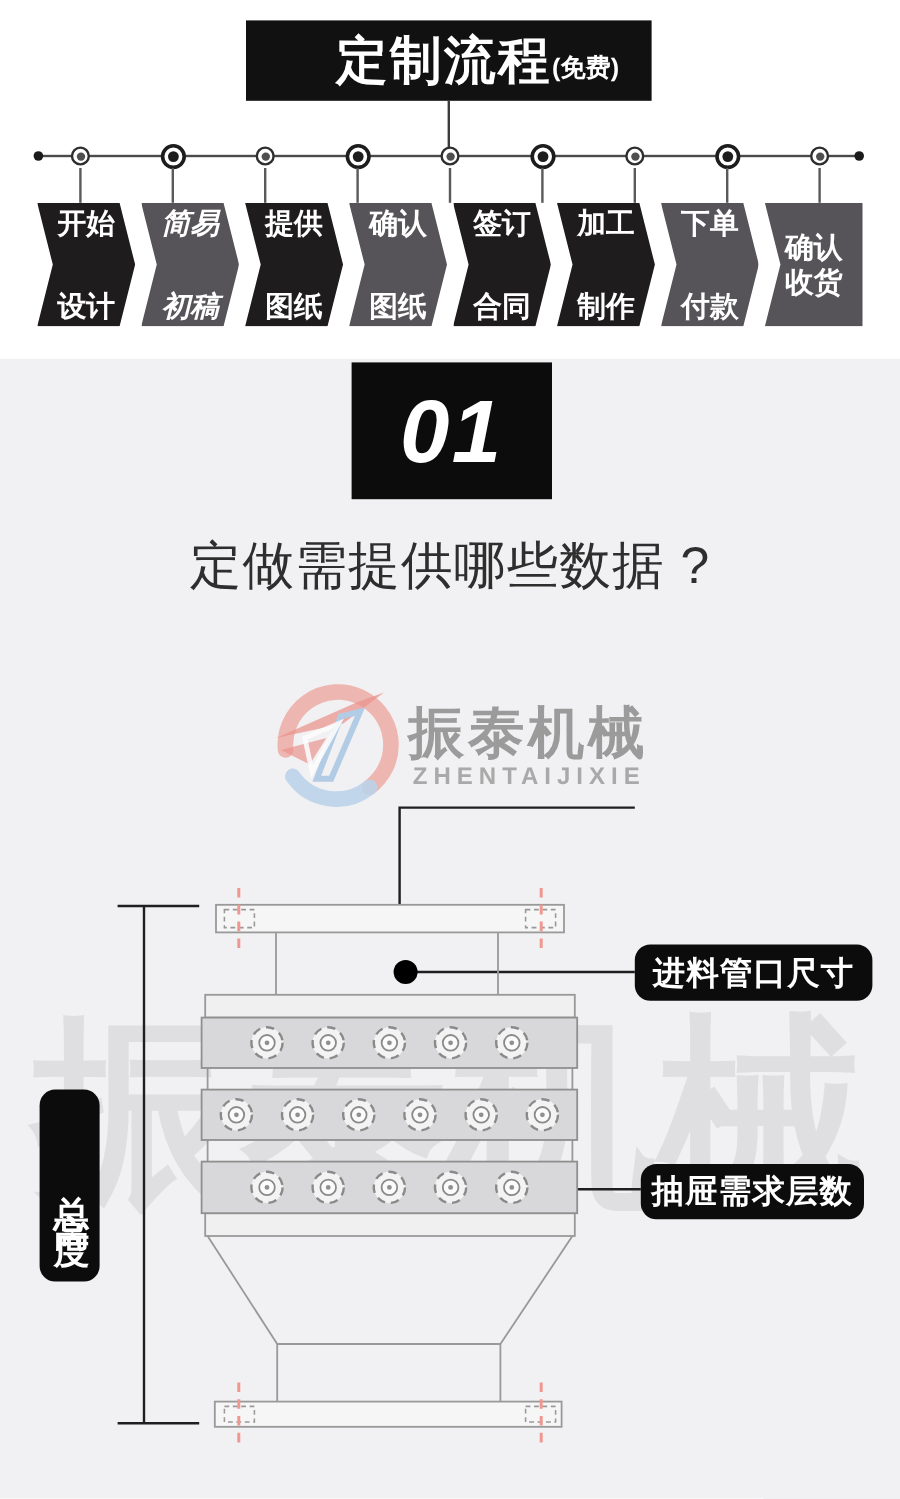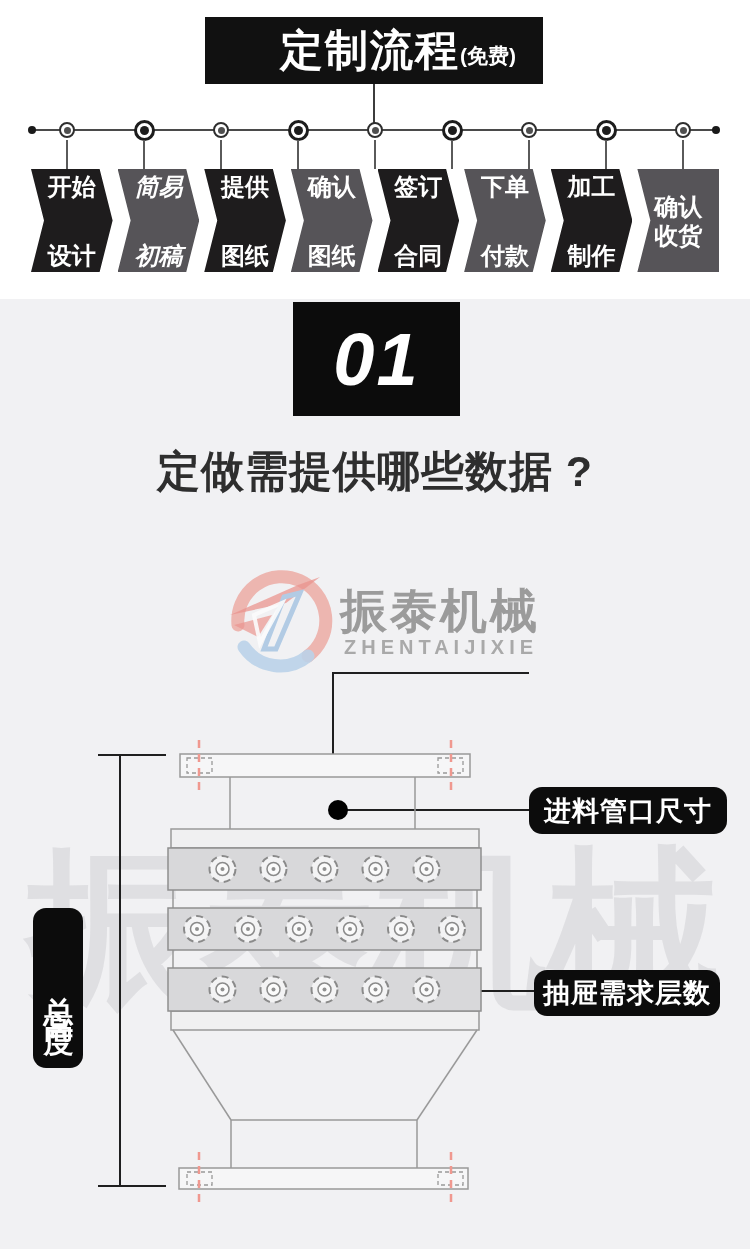--- a/index.html
+++ b/index.html
@@ -32,21 +32,21 @@
   .step.mid   { clip-path:polygon(0 0, calc(100% - 13px) 0, 100% 50%, calc(100% - 13px) 100%, 0 100%, 13px 50%);gap:40px; }
   .step.first { clip-path:polygon(0 0, calc(100% - 13px) 0, 100% 50%, calc(100% - 13px) 100%, 0 100%); }
   .step.last  { clip-path:polygon(0 0, 100% 0, 100% 100%, 0 100%, 13px 50%); }
 
   
   .gray-section { position:absolute; left:0; top:299px; width:750px; height:950px; background:#f1f1f3; }
   .num-box { position:absolute; left:293px; top:302px; width:167px; height:114px; background:#0c0c0c;
     display:flex; align-items:center; justify-content:center;text-align:center; }
   .num-box span { color:#fff; font-size:74px; font-weight:bold; font-style:italic; letter-spacing:2px; }
   .question-title { position:absolute; left:0; top:443px; width:750px; text-align:center;
-    font-size:43px; font-weight:700; color:#2e2e2e; letter-spacing:1px; }
+    font-size:43px; font-weight:400; color:#2e2e2e; letter-spacing:1px; }
 
   
   .brand { position:absolute; left:0; top:560px; width:750px; height:120px; }
   .brand-emblem { position:absolute; left:224px; top:3px; }
   .brand-name { position:absolute; left:340px; top:20px; font-size:47px; font-weight:bold; color:#9b9b9b; letter-spacing:3px; }
   .brand-latin { position:absolute; left:344px; top:76px; font-size:20px; font-weight:bold; color:#a9a9a9; letter-spacing:5px; }
 
   
   .watermark { position:absolute; left:50%; top:842px; transform:translateX(-50%);
     font-size:172px; font-weight:bold; line-height:1.0; color:rgba(110,110,115,0.13); white-space:nowrap; letter-spacing:2px; }
@@ -129,27 +129,27 @@
         <div>图纸</div>
       </div>
       <div class="step mid" style="background: rgb(86, 84, 88);">
         <div>确认</div>
         <div>图纸</div>
       </div>
       <div class="step mid" style="background: rgb(30, 28, 29);">
         <div>签订</div>
         <div>合同</div>
       </div>
+      <div class="step mid" style="background: rgb(30, 28, 29);">
+        <div>加工</div>
+        <div>制作</div>
+      </div>
       <div class="step mid" style="background: rgb(86, 84, 88);">
         <div>下单</div>
         <div>付款</div>
-      </div>
-      <div class="step mid" style="background: rgb(30, 28, 29);">
-        <div>加工</div>
-        <div>制作</div>
       </div>
       <div class="step last" style="background: rgb(86, 84, 88);">
         <div>确认</div>
         <div>收货</div>
       </div>
     </div>
 
   <div class="gray-section"></div>
 
   <div class="num-box">

